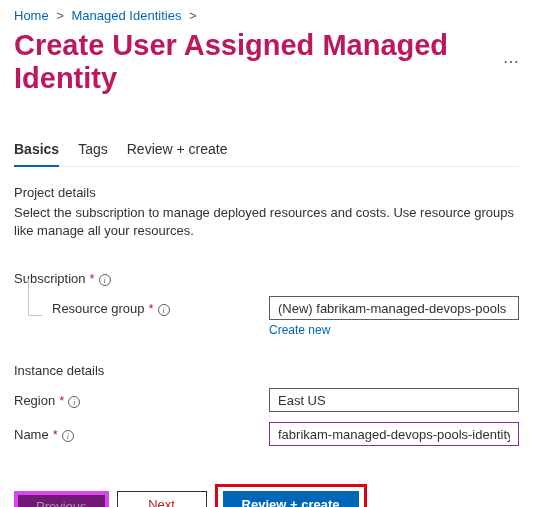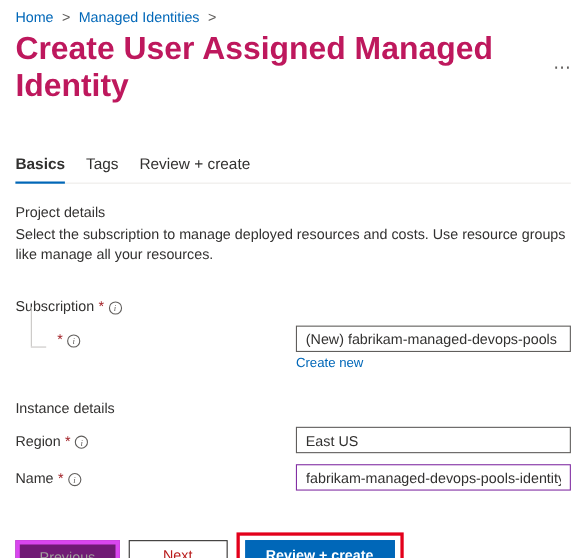--- a/index.html
+++ b/index.html
@@ -168,20 +168,21 @@
 <div class="field-row">
   <div class="label-col">
     <span>Subscription</span>
     <span class="req">*</span>
     <span class="info-icon">i</span>
   </div>
 </div>
 
 <div class="field-row indent">
   <div class="label-col">
+    <span>Resource group</span>
     <span class="req">*</span>
     <span class="info-icon">i</span>
   </div>
   <div class="input-col">
     <input type="text" value="(New) fabrikam-managed-devops-pools" style="">
   </div>
 </div>
 <div class="create-new">
   <a>Create new</a>
 </div>

